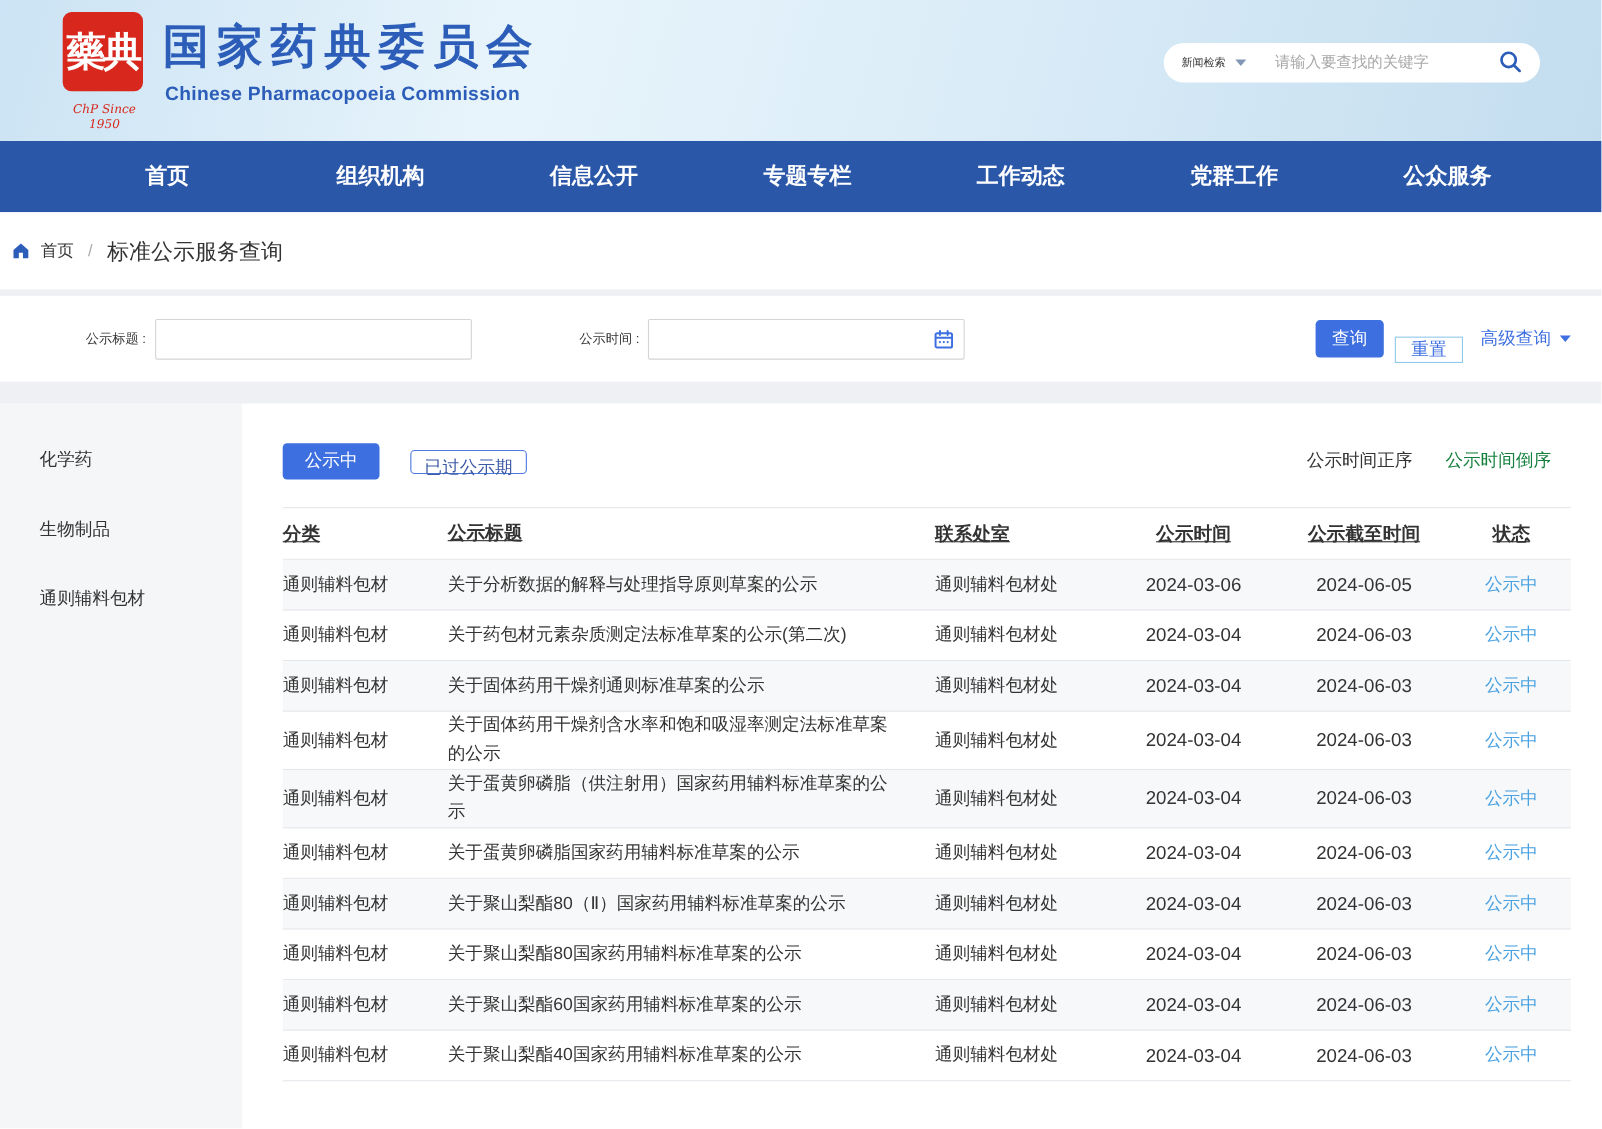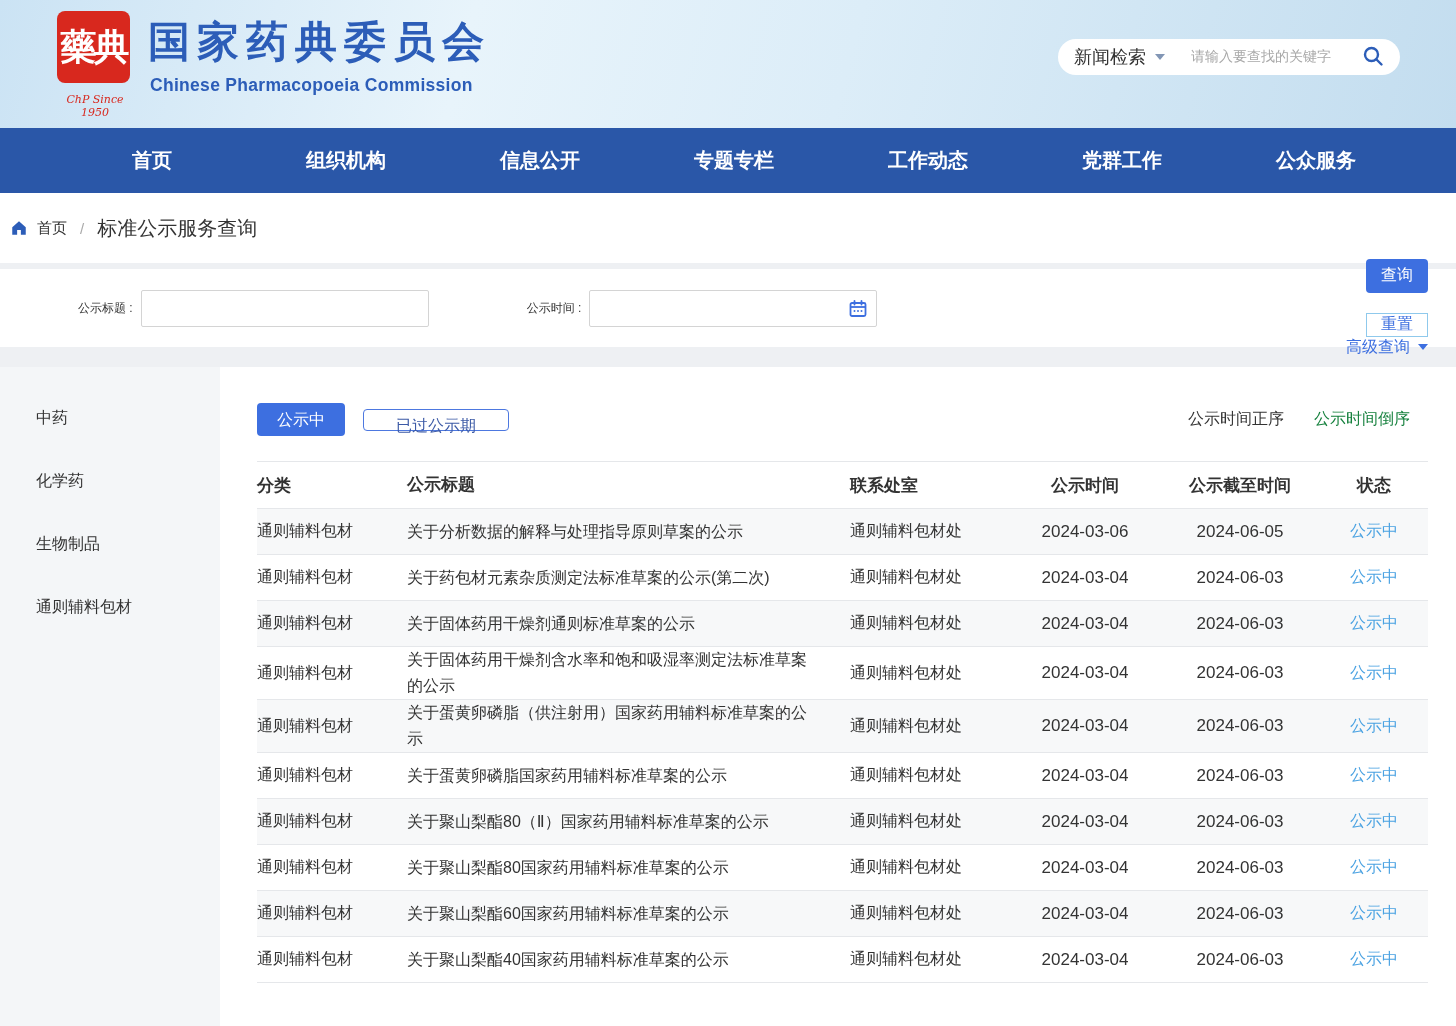--- a/index.html
+++ b/index.html
@@ -14,21 +14,21 @@
   .logo-box span { color:#fff; font-family:"DejaVu Serif","Liberation Serif",serif;
     font-size:36px; font-weight:bold; letter-spacing:-3px; }
   .logo-caption { position:absolute; left:53px; top:93px; width:84px; text-align:center;
     color:#d8281e; font-size:11px; font-style:italic; font-family:"DejaVu Serif","Liberation Serif",serif; }
   .site-title { position:absolute; left:148px; top:14px; font-size:42px; font-weight:bold;
     color:#2c5db8; letter-spacing:7px; white-space:nowrap; }
   .site-subtitle { position:absolute; left:150px; top:75px; font-size:17.5px; font-weight:bold;
     color:#2c5db8; letter-spacing:0.3px; white-space:nowrap; }
   .search-pill { position:absolute; right:56px; top:39px; width:342px; height:36px;
     background:#fff; border-radius:18px; display:flex; align-items:center; padding:0 16px; }
-  .search-cat { font-size:18px; color:#333; cursor:pointer; display:flex; align-items:center; }
+  .search-cat { font-size:10px; color:#333; cursor:pointer; display:flex; align-items:center; }
   .caret-down { width:0; height:0; border-left:5px solid transparent; border-right:5px solid transparent;
     border-top:6px solid #8296b5; margin-left:9px; }
   .search-placeholder { font-size:14px; color:#a8a8a8; margin-left:26px; flex:1;
     white-space:nowrap; overflow:hidden; }
   .search-btn { background:none; border:none; cursor:pointer; display:flex; align-items:center; }
 
   
   .nav { height:65px; background:#2a57a8; }
   .nav-inner { width:1358px; margin-left:55px; display:flex; height:100%; }
   .nav-item { width:194px; text-align:center; line-height:65px; color:#fff;
@@ -48,50 +48,50 @@
   
   .filterbar { height:78px; background:#fff; display:flex; align-items:center; padding-left:78px; }
   .f-label { font-size:12px; color:#333; }
   .f-input { width:288px; height:37px; border:1px solid #d4d4d4; border-radius:2px;
     margin-left:8px; font-size:15px; padding:0 10px; outline:none; background:#fff; }
   .f-label2 { margin-left:98px; }
   .date-wrap { position:relative; margin-left:8px; }
   .date-wrap .f-input { margin-left:0; width:288px; padding-right:36px; }
   .cal-btn { position:absolute; right:9px; top:9px; width:20px; height:20px; background:none;
     border:none; cursor:pointer; padding:0; display:flex; }
-  .f-actions { margin-left:auto; margin-right:28px; display:flex; align-items:flex-end;flex-direction:column; }
+  .f-actions { margin-left:auto; margin-right:28px; display:flex; align-items:center; }
   .btn-primary { width:62px; height:34px; background:#3d6fe0; color:#fff; border:none;
     border-radius:4px; font-size:16px; cursor:pointer; }
   .btn-reset { width:62px; height:24px; background:#fff; color:#3d6fe0; border:1px solid #8fc9ec;
     border-radius:0; font-size:16px; cursor:pointer; margin-left:10px;margin-top:20px; }
   .adv-link { margin-left:16px; font-size:16px; color:#3d6fe0; cursor:pointer;
     display:flex; align-items:center; }
   .adv-caret { width:0; height:0; border-left:5px solid transparent; border-right:5px solid transparent;
     border-top:6px solid #3d6fe0; margin-left:8px; }
 
   
   .content { display:flex; height:659px; }
   .sidebar { width:220px; background:#f4f6f8; padding-top:20px; }
   .side-item { height:63px; display:flex; align-items:center; padding-left:36px;
     font-size:16px; color:#333; cursor:pointer; }
   .main { flex:1; background:#fff; padding:0 28px 0 37px; }
 
   .toolbar { margin-top:36px; display:flex; align-items:center; }
   .tab-active { height:33px; line-height:33px; padding:0 20px; background:#3d6fe0; color:#fff;
     font-size:16px; border:none; border-radius:4px; cursor:pointer; }
-  .tab-inactive { height:22px; line-height:31px; padding:0 32px; background:#fff; color:#3c5aa6;
-    font-size:16px; border:1px solid #4d78e0; border-radius:4px; cursor:pointer; margin-left:18px; }
+  .tab-inactive { height:22px; line-height:31px; padding:0 12px; background:#fff; color:#3c5aa6;
+    font-size:16px; border:1px solid #4d78e0; border-radius:4px; cursor:pointer; margin-left:28px; }
   .sorts { margin-left:auto; margin-right:18px; display:flex; align-items:center; }
   .sort-asc { font-size:16px; color:#333; cursor:pointer; }
   .sort-desc { font-size:16px; color:#15803d; cursor:pointer; margin-left:30px; }
 
   
   .table { margin-top:25px; }
   .thead { display:flex; align-items:center; height:48px;
-    border-top:1px solid #e5e7ea; border-bottom:1px solid #e5e7ea; }
+    border-top:1px solid #e5e7ea; border-bottom:1px solid #e5e7ea;text-decoration:underline; }
   .thead .cell { font-weight:bold; font-size:17px; color:#333; }
   .trow { display:flex; align-items:center; min-height:46px; border-bottom:1px solid #e5e7ea; }
   .trow:nth-child(odd) { background:#f7f8f9; }
   .cell { font-size:16px; color:#333; }
   .c-cat    { width:150px; }
   .c-title  { width:443px; padding-right:30px; line-height:26px; }
   .c-office { width:160px; }
   .c-date   { width:150px; text-align:center; font-size:17px; }
   .c-date2  { width:160px; text-align:center; font-size:17px; }
   .c-status { width:108px; text-align:center; }
@@ -176,21 +176,20 @@
       <span>高级查询</span>
       <span class="adv-caret"></span>
     </span>
   </span>
 </div>
 
 <div class="band band-thick"></div>
 
 <div class="content">
   <div class="sidebar">
-    <div class="side-item">中药</div>
     <div class="side-item">化学药</div>
     <div class="side-item">生物制品</div>
     <div class="side-item">通则辅料包材</div>
   </div>
 
   <div class="main">
     <div class="toolbar">
       <button class="tab-active">公示中</button>
       <button class="tab-inactive">已过公示期</button>
       <span class="sorts">

